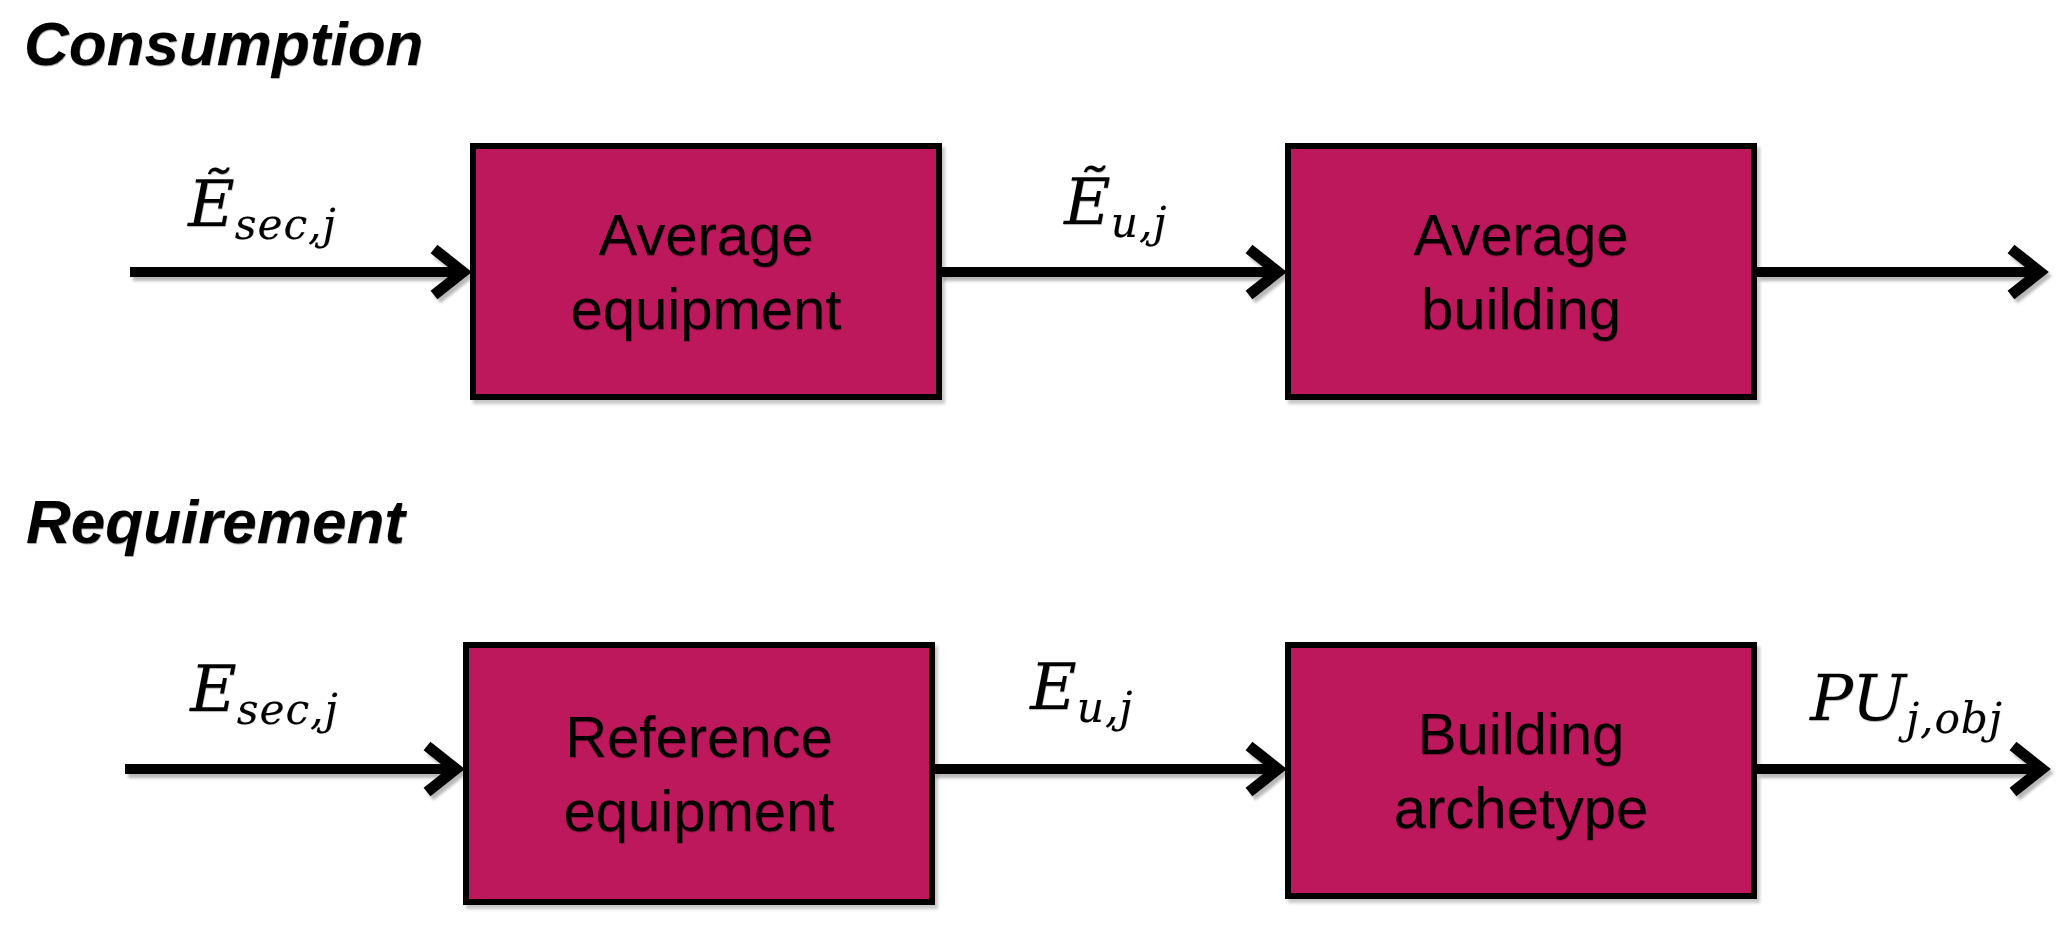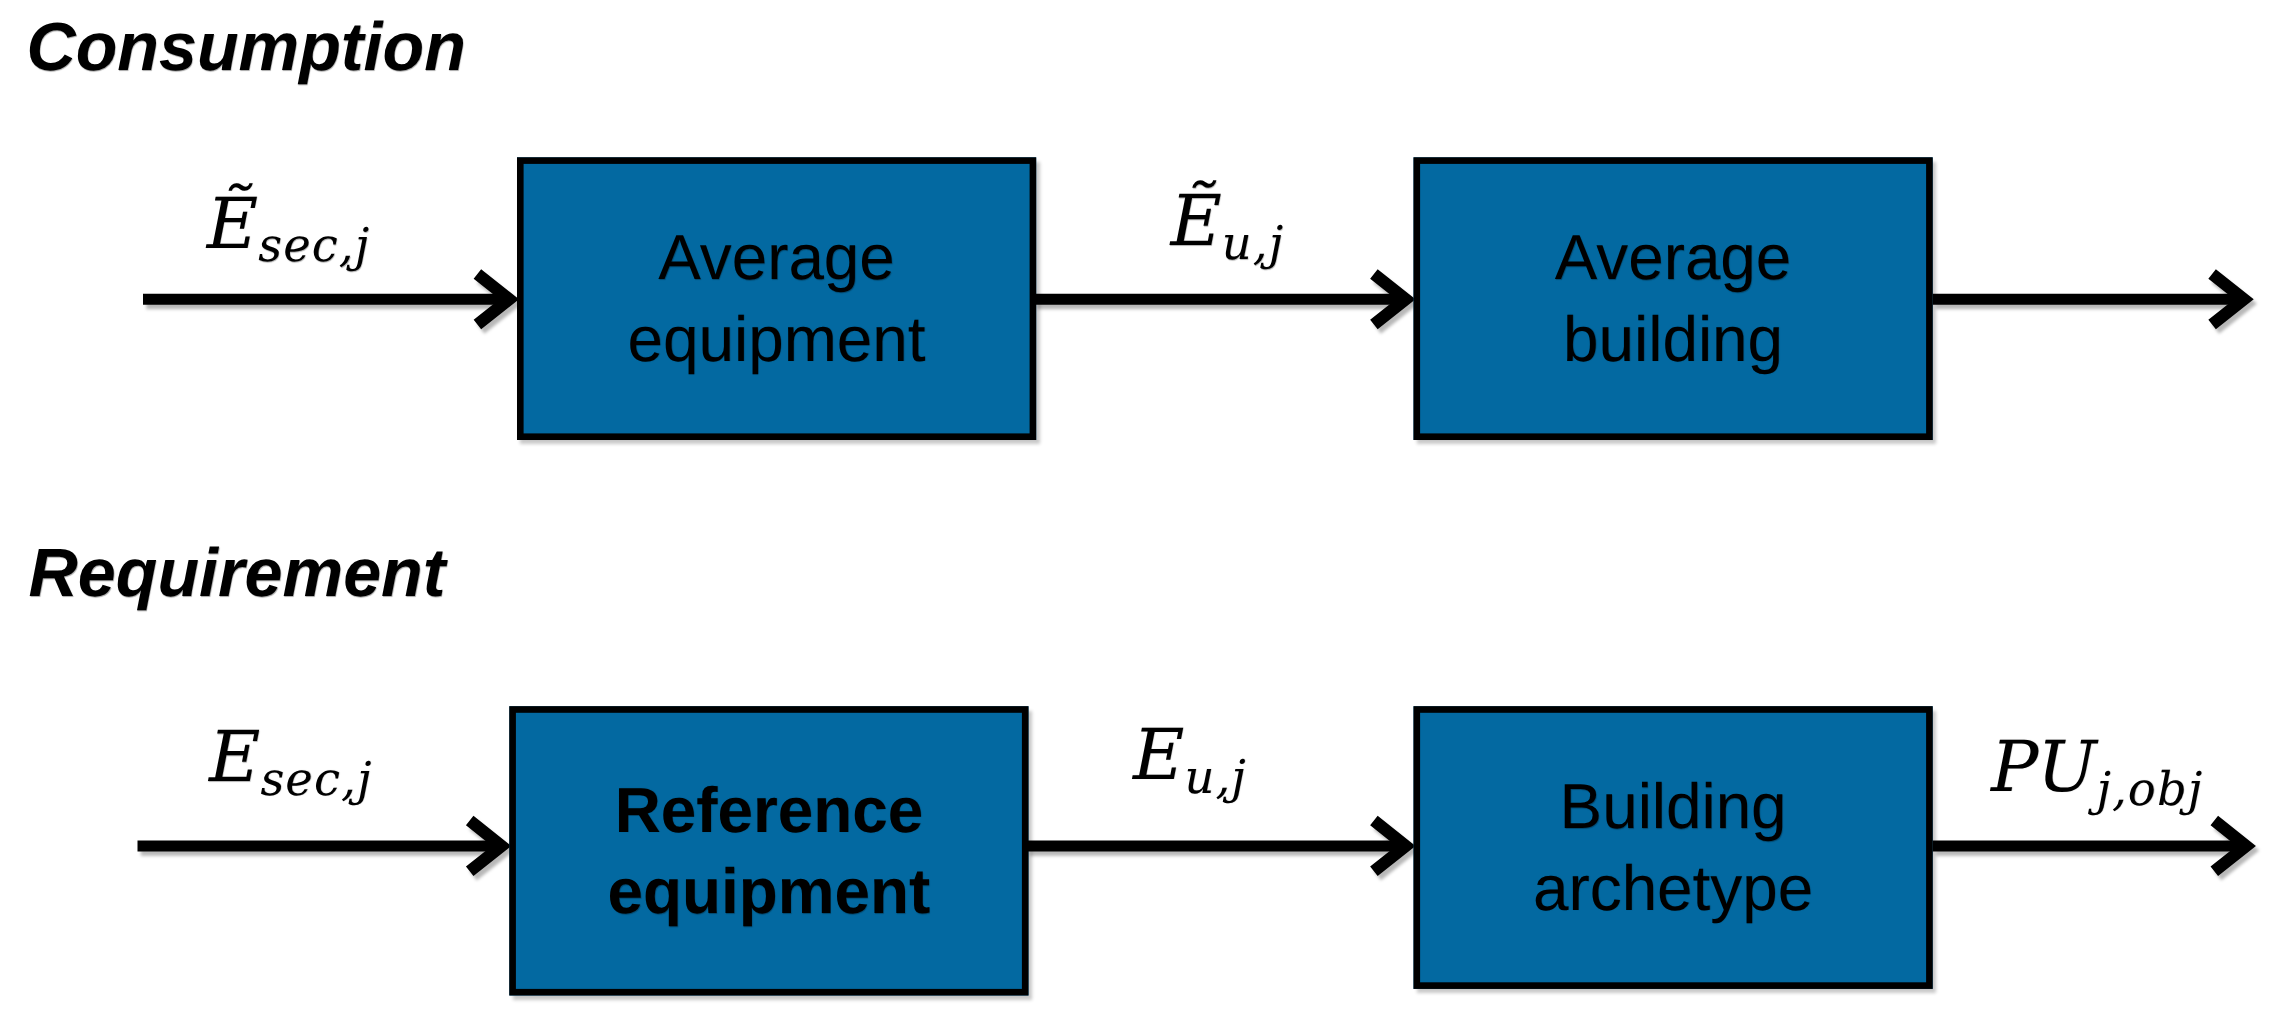--- a/index.html
+++ b/index.html
@@ -23,21 +23,21 @@
     font-weight: bold;
     font-style: italic;
     line-height: 1.1;
     color: #000;
     white-space: nowrap;
     text-shadow: 0.5px 0.5px 0.8px rgba(0,0,0,0.35);
   }
   .box {
     position: absolute;
     border: 6px solid #000;
-    background: #0369a1;
+    background: #be185d;
     box-sizing: border-box;
     display: flex;
     align-items: center;
     justify-content: center;
     box-shadow: 3px 4px 3px rgba(0,0,0,0.22);
   }
   .box-label {
     font-family: "Liberation Sans", sans-serif;
     font-size: 58px;
     line-height: 74px;
@@ -106,21 +106,21 @@
 
   <div class="heading" style="left:26px; top:488px;">Requirement</div>
 
   <div class="mlabel" style="left:190px; top:657px;"><span>E</span><span class="msub">sec,j</span></div>
 
   <svg class="arrow" style="left:125px; top:739px;" width="338" height="60" viewBox="0 0 338 60">
     <line x1="0" y1="30" x2="324" y2="30" stroke="#000" stroke-width="10"></line>
     <path d="M 302 7 L 331 30 L 302 53" fill="none" stroke="#000" stroke-width="11" stroke-linejoin="miter"></path>
   </svg>
 
-  <div class="box" style="left:463px; top:642px; width:472px; height:263px;font-weight:bold;">
+  <div class="box" style="left:463px; top:642px; width:472px; height:263px;">
     <span class="box-label">Reference
 equipment</span>
   </div>
 
   <div class="mlabel" style="left:1030px; top:655px;"><span>E</span><span class="msub">u,j</span></div>
 
   <svg class="arrow" style="left:933px; top:739px;" width="352" height="60" viewBox="0 0 352 60">
     <line x1="0" y1="30" x2="338" y2="30" stroke="#000" stroke-width="10"></line>
     <path d="M 316 7 L 345 30 L 316 53" fill="none" stroke="#000" stroke-width="11" stroke-linejoin="miter"></path>
   </svg>

